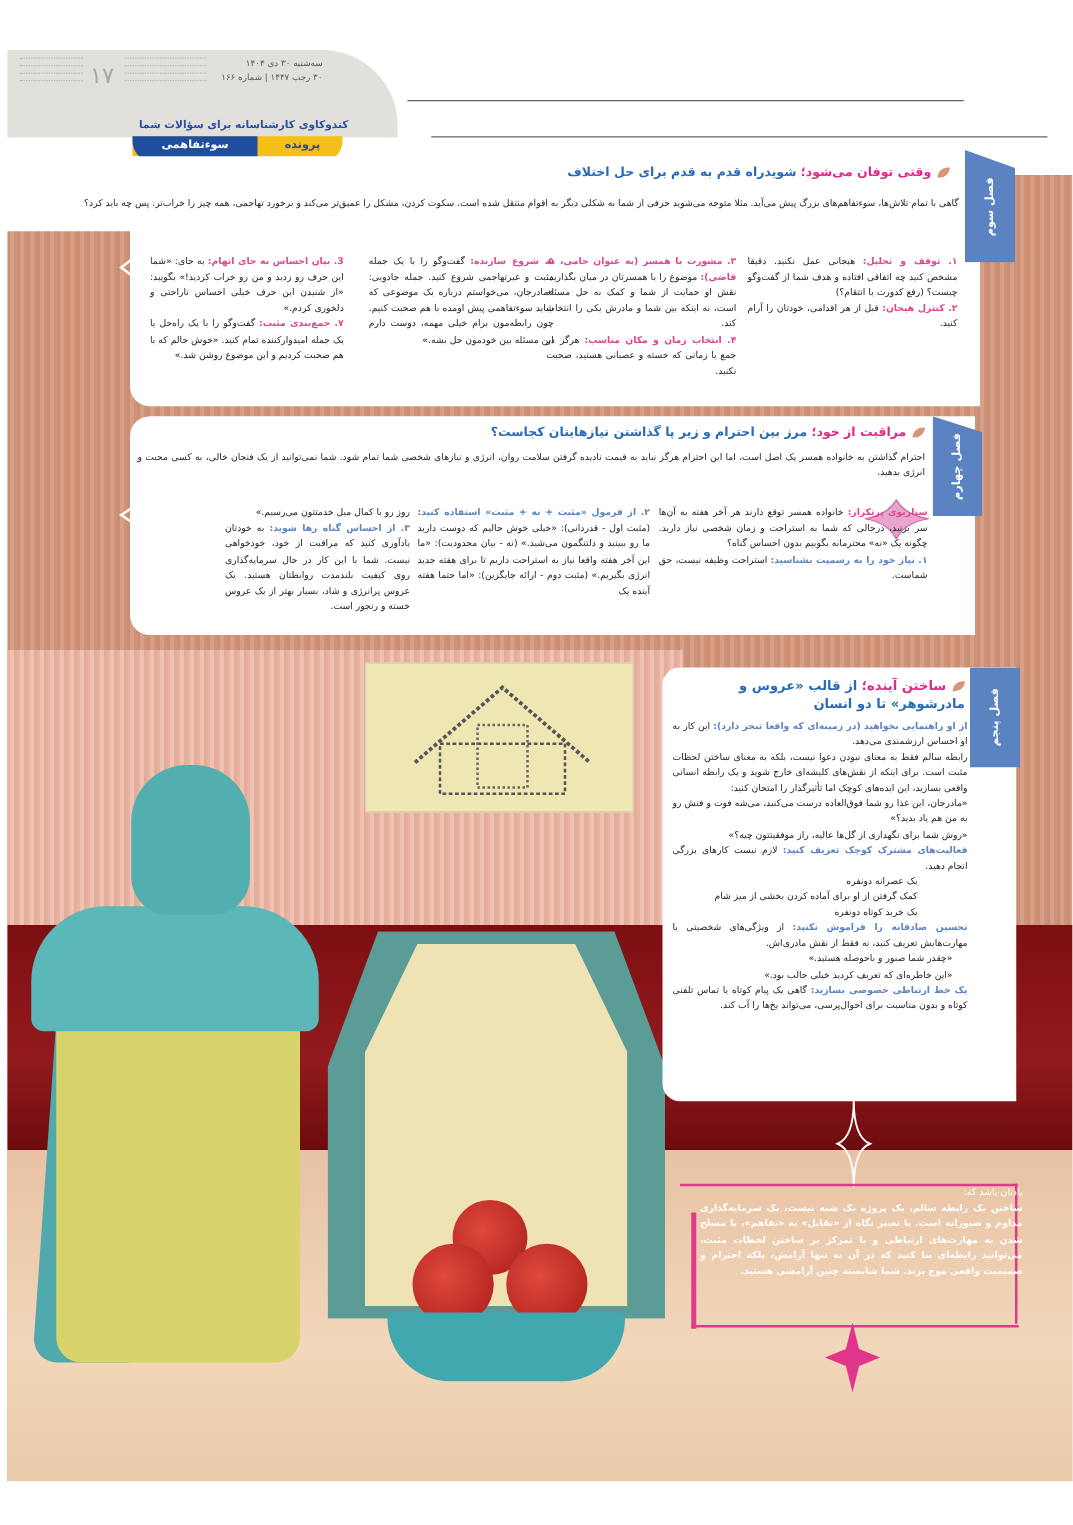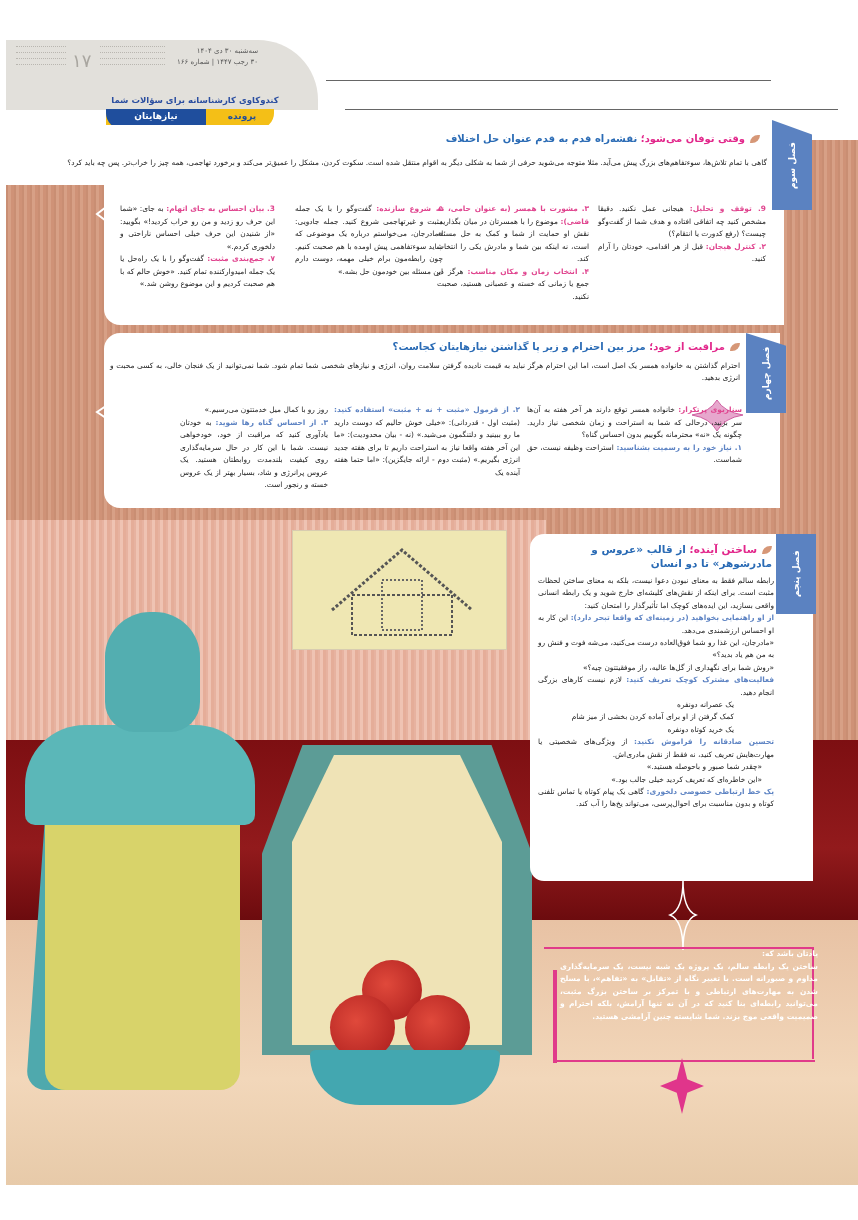--- a/index.html
+++ b/index.html
@@ -42,21 +42,21 @@
   .section-title .hl{color:#e2278b}
   .leaf{display:inline-block;width:10px;height:8px;background:#d69777;border-radius:8px 0 8px 0;margin-left:5px;vertical-align:middle}
   .body-text{position:absolute;font-size:7.4px;line-height:12px;text-align:justify;color:#222}
   .col{position:absolute;font-size:7.4px;line-height:12.5px;text-align:justify;color:#222}
   .col .pk{color:#e0458f;font-weight:bold}
   .col .bl{color:#5d83c3;font-weight:bold}
   .col .h{font-weight:bold;font-size:8px}
   .note-box{position:absolute;left:544px;top:947px;width:270px;height:112px;border:2px solid #e03b8a;border-left:none;border-bottom:none}
   .note-box2{position:absolute;left:553px;top:970px;width:4px;height:93px;background:#e03b8a}
   .note-text{position:absolute;left:560px;top:948px;width:258px;font-size:7.5px;line-height:12.5px;color:#fff;font-weight:bold;text-align:justify}
-  .note-label{font-weight:bold}
+  .note-label{font-weight:normal}
   .star{position:absolute;background:#e0358b;clip-path:polygon(50% 0,62% 38%,100% 50%,62% 62%,50% 100%,38% 62%,0 50%,38% 38%)}
 </style>
 </head>
 <body>
 
 <div class="bg" style="position:absolute;left:6px;top:140px;width:852px;height:1045px"></div>
 <div class="bg-wall" style="left:6px;top:520px;width:540px;height:222px"></div>
 <div class="bg-band" style="left:6px;top:740px;height:180px"></div>
 <div class="bg-floor" style="left:6px;top:920px;height:265px"></div>
 <div class="rug-frame" style="left:292px;top:530px;width:215px;height:120px"></div>
@@ -88,34 +88,34 @@
 <div class="dots" style="left:100px;top:58px;width:65px"></div>
 <div class="dots" style="left:100px;top:64px;width:65px"></div>
 <div class="date" style="left:168px;top:46px">
   <div>سه‌شنبه ۳۰ دی ۱۴۰۴</div>
   <div>۳۰ رجب ۱۴۴۷ | شماره ۱۶۶</div>
 </div>
 <div class="tagline">کندوکاوی کارشناسانه برای سؤالات شما</div>
 <div class="pill-yellow"></div>
 <div class="pill-blue"></div>
 <div class="pill-text" style="left:212px;width:60px;text-align:center;color:#1f4e9d">پرونده</div>
-<div class="pill-text" style="left:106px;width:100px;text-align:center;color:#fff">نیازهایتان</div>
+<div class="pill-text" style="left:106px;width:100px;text-align:center;color:#fff">سوءتفاهمی</div>
 <div class="rule" style="left:326px;top:80px;width:445px"></div>
 <div class="rule" style="left:345px;top:109px;width:493px"></div>
 
 <div class="panel" style="left:104px;top:125px;width:680px;height:200px;border-radius:0 0 0 16px"></div>
 <div class="panel" style="left:0;top:125px;width:110px;height:60px"></div>
 <div class="chapter-tab" style="left:772px;top:120px;height:90px">فصل سوم</div>
 <div class="section-title" style="left:150px;top:132px;width:610px">
-  <span class="leaf"></span><span class="hl">وقتی توفان می‌شود؛</span> <span>نقشه‌راه قدم به قدم عنوان حل اختلاف</span>
+  <span class="leaf"></span><span class="hl">وقتی توفان می‌شود؛</span> <span>شوید‌راه قدم به قدم برای حل اختلاف</span>
 </div>
 <div class="body-text" style="left:12px;top:157px;width:755px">گاهی با تمام تلاش‌ها، سوءتفاهم‌های بزرگ پیش می‌آید. مثلا متوجه می‌شوید حرفی از شما به شکلی دیگر به اقوام منتقل شده است. سکوت کردن، مشکل را عمیق‌تر می‌کند و برخورد تهاجمی، همه چیز را خراب‌تر. پس چه باید کرد؟</div>
 
 <div class="col" style="left:598px;top:203px;width:168px">
-  <div><span class="pk">9. توقف و تحلیل:</span> <span>هیجانی عمل نکنید. دقیقا مشخص کنید چه اتفاقی افتاده و هدف شما از گفت‌وگو چیست؟ (رفع کدورت یا انتقام؟)</span></div>
+  <div><span class="pk">۱. توقف و تحلیل:</span> <span>هیجانی عمل نکنید. دقیقا مشخص کنید چه اتفاقی افتاده و هدف شما از گفت‌وگو چیست؟ (رفع کدورت یا انتقام؟)</span></div>
   <div><span class="pk">۲. کنترل هیجان:</span> <span>قبل از هر اقدامی، خودتان را آرام کنید.</span></div>
 </div>
 <div class="col" style="left:437px;top:203px;width:152px">
   <div><span class="pk">۳. مشورت با همسر (به عنوان حامی، نه قاضی):</span> <span>موضوع را با همسرتان در میان بگذارید. نقش او حمایت از شما و کمک به حل مسئله است، نه اینکه بین شما و مادرش یکی را انتخاب کند.</span></div>
   <div><span class="pk">۴. انتخاب زمان و مکان مناسب:</span> <span>هرگز در جمع یا زمانی که خسته و عصبانی هستید، صحبت نکنید.</span></div>
 </div>
 <div class="col" style="left:295px;top:203px;width:148px">
   <div><span class="pk">۵. شروع سازنده:</span> <span>گفت‌وگو را با یک جمله مثبت و غیرتهاجمی شروع کنید. جمله جادویی: «مادرجان، می‌خواستم درباره یک موضوعی که شاید سوءتفاهمی پیش اومده با هم صحبت کنیم. چون رابطه‌مون برام خیلی مهمه، دوست دارم این مسئله بین خودمون حل بشه.»</span></div>
 </div>
 <div class="col" style="left:120px;top:203px;width:155px">
@@ -150,37 +150,37 @@
 <svg style="position:absolute;left:95px;top:400px;width:35px;height:24px" viewBox="0 0 35 24">
     <path d="M2 12 L17 2 L33 12 L17 22 Z" fill="none" stroke="#fff" stroke-width="2"></path>
   </svg>
 
 <div class="panel" style="left:530px;top:534px;width:283px;height:347px;border-radius:14px 0 0 14px"></div>
 <div class="chapter-tab plain" style="left:776px;top:534px;height:80px;clip-path:polygon(0 0,100% 0,100% 100%,0 100%)">فصل پنجم</div>
 <div class="section-title" style="left:540px;top:542px;width:232px;font-size:10.5px">
   <span class="leaf"></span><span class="hl">ساختن آینده؛</span> <span>از قالب «عروس و مادرشوهر» تا دو انسان</span>
 </div>
 <div class="col" style="left:538px;top:575px;width:236px;line-height:12.4px">
+  <div><span class="bl">از او راهنمایی بخواهید (در زمینه‌ای که واقعا تبحر دارد):</span> <span>این کار به او احساس ارزشمندی می‌دهد.</span></div>
   <div>رابطه سالم فقط به معنای نبودن دعوا نیست، بلکه به معنای ساختن لحظات مثبت است. برای اینکه از نقش‌های کلیشه‌ای خارج شوید و یک رابطه انسانی واقعی بسازید، این ایده‌های کوچک اما تأثیرگذار را امتحان کنید:</div>
-  <div><span class="bl">از او راهنمایی بخواهید (در زمینه‌ای که واقعا تبحر دارد):</span> <span>این کار به او احساس ارزشمندی می‌دهد.</span></div>
   <div>«مادرجان، این غذا رو شما فوق‌العاده درست می‌کنید، می‌شه فوت و فنش رو به من هم یاد بدید؟»</div>
   <div>«روش شما برای نگهداری از گل‌ها عالیه، راز موفقیتتون چیه؟»</div>
   <div><span class="bl">فعالیت‌های مشترک کوچک تعریف کنید:</span> <span>لازم نیست کارهای بزرگی انجام دهید.</span></div>
   <div style="padding-right:40px">یک عصرانه دونفره</div>
   <div style="padding-right:40px">کمک گرفتن از او برای آماده کردن بخشی از میز شام</div>
   <div style="padding-right:40px">یک خرید کوتاه دونفره</div>
   <div><span class="bl">تحسین صادقانه را فراموش نکنید:</span> <span>از ویژگی‌های شخصیتی یا مهارت‌هایش تعریف کنید، نه فقط از نقش مادری‌اش.</span></div>
   <div style="padding-right:12px">«چقدر شما صبور و باحوصله هستید.»</div>
   <div style="padding-right:12px">«این خاطره‌ای که تعریف کردید خیلی جالب بود.»</div>
-  <div><span class="bl">یک خط ارتباطی خصوصی دلخوری:</span> <span>گاهی یک پیام کوتاه یا تماس تلفنی کوتاه و بدون مناسبت برای احوال‌پرسی، می‌تواند یخ‌ها را آب کند.</span></div>
+  <div><span class="bl">یک خط ارتباطی خصوصی بسازید:</span> <span>گاهی یک پیام کوتاه یا تماس تلفنی کوتاه و بدون مناسبت برای احوال‌پرسی، می‌تواند یخ‌ها را آب کند.</span></div>
 </div>
 
 <svg style="position:absolute;left:668px;top:880px;width:30px;height:70px" viewBox="0 0 30 70">
     <path d="M15 0 Q15 30 2 35 Q15 40 15 70 Q15 40 28 35 Q15 30 15 0Z" fill="none" stroke="#fff" stroke-width="1.5"></path>
   </svg>
 <div class="note-box"></div>
 <div class="note-box2"></div>
 <div style="position:absolute;left:553px;top:1060px;width:262px;height:2px;background:#e03b8a"></div>
 <div class="note-text">
   <div class="note-label">یادتان باشد که:</div>
-  <div>ساختن یک رابطه سالم، یک پروژه یک شبه نیست، یک سرمایه‌گذاری مداوم و صبورانه است. با تغییر نگاه از «تقابل» به «تفاهم»، با مسلح شدن به مهارت‌های ارتباطی و با تمرکز بر ساختن بزرگ مثبت، می‌توانید رابطه‌ای بنا کنید که در آن نه تنها آرامش، بلکه احترام و صمیمیت واقعی موج بزند. شما شایسته چنین آرامشی هستید.</div>
+  <div>ساختن یک رابطه سالم، یک پروژه یک شبه نیست، یک سرمایه‌گذاری مداوم و صبورانه است. با تغییر نگاه از «تقابل» به «تفاهم»، با مسلح شدن به مهارت‌های ارتباطی و با تمرکز بر ساختن لحظات مثبت، می‌توانید رابطه‌ای بنا کنید که در آن نه تنها آرامش، بلکه احترام و صمیمیت واقعی موج بزند. شما شایسته چنین آرامشی هستید.</div>
 </div>
 <div class="star" style="left:660px;top:1058px;width:44px;height:56px"></div>
 
 </body></html>

